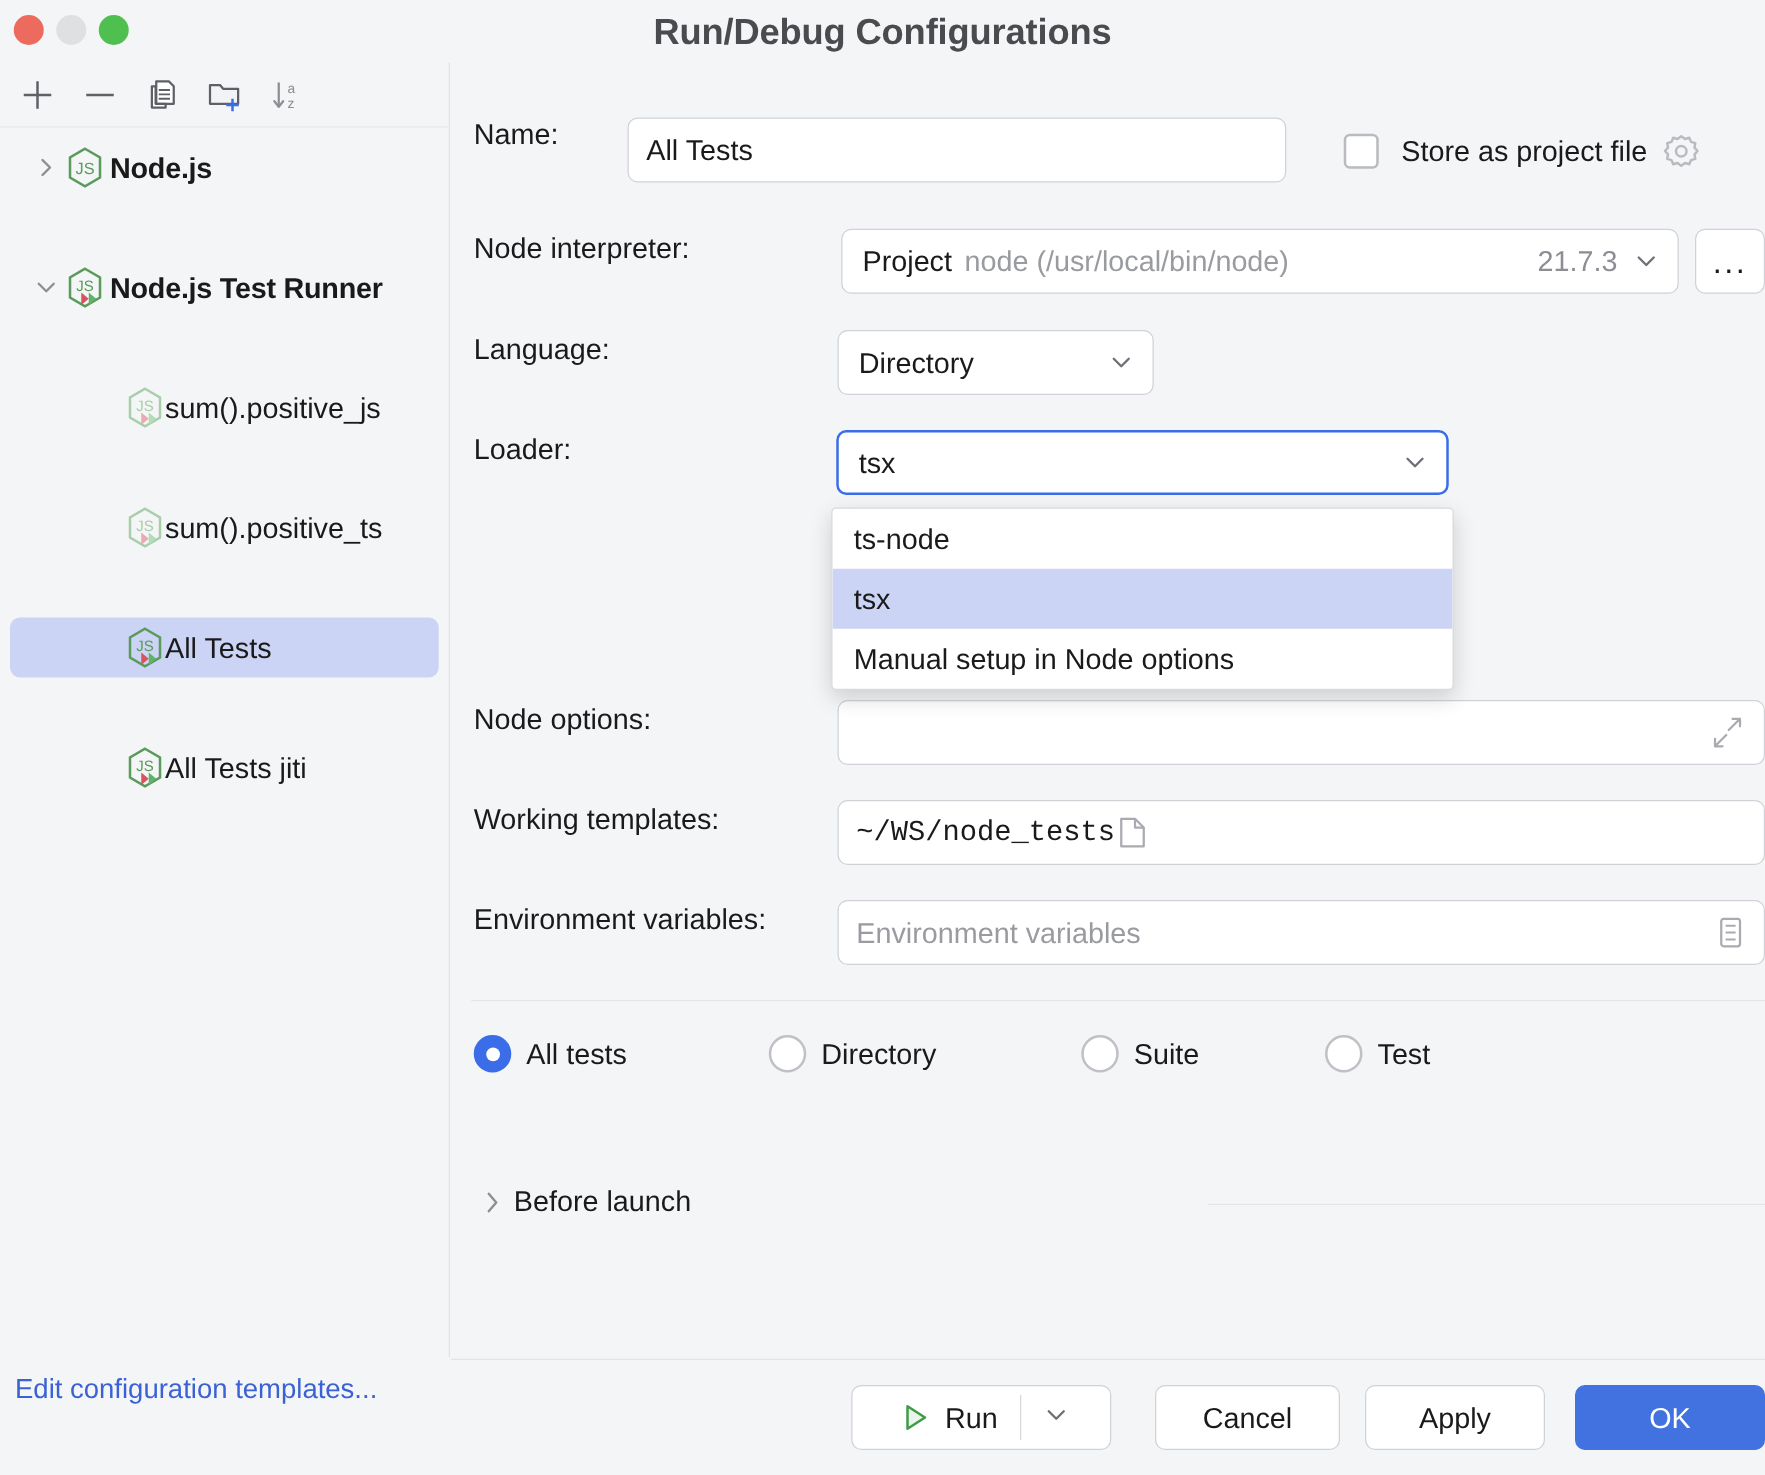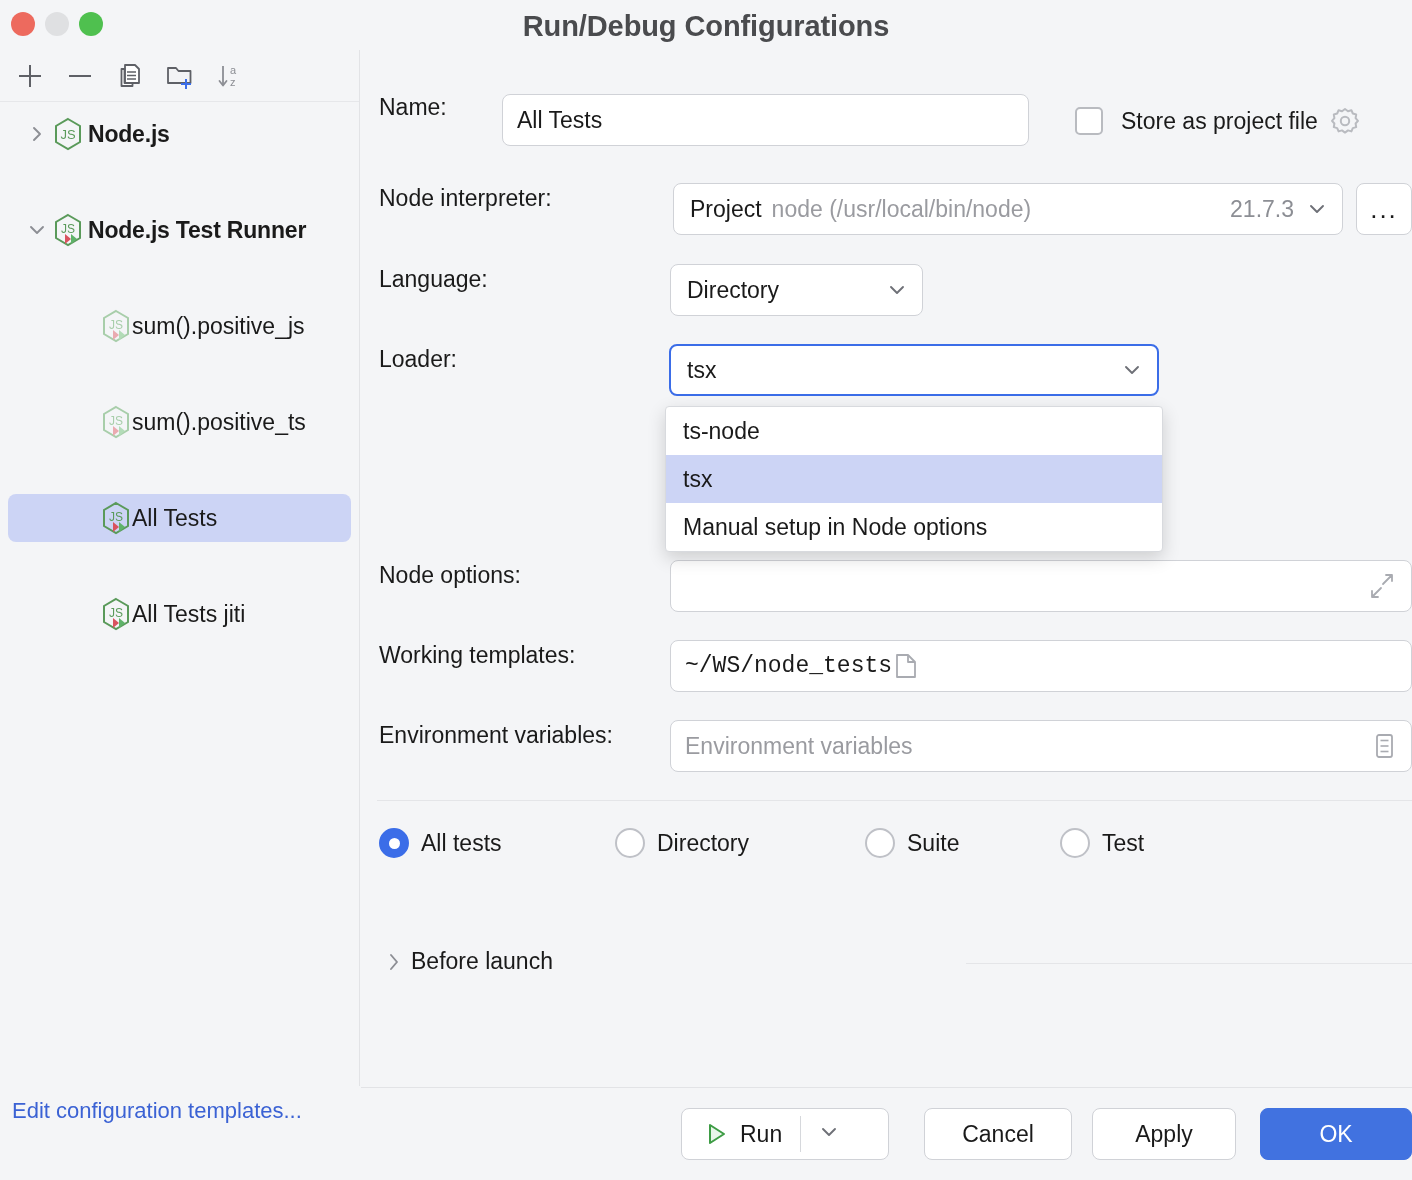--- a/index.html
+++ b/index.html
@@ -559,21 +559,21 @@
         </svg>
       </span>
       <span class="title">Before launch</span>
     </div>
     <div class="section-line" style="left:605px; top:913px; width:446px;"></div>
 
   </div>
 
   <div class="bottombar">
 
-    <div class="run-btn" style="left:320px; top:20px; width:208px;">
+    <div class="run-btn" style="left:320px; top:20px; width:208px;padding-left:16px;">
       <div class="run-main">
         <span style="display:flex;">
           <svg width="28" height="28" viewBox="0 0 28 28">
             <path d="M8 5 L22 14 L8 23 Z" fill="#e9f5ea" stroke="#3e9c45" stroke-width="2" stroke-linejoin="round"></path>
           </svg>
         </span>
         <span class="run-text">Run</span>
       </div>
       <div class="run-sep"></div>
       <div class="run-arrow">

